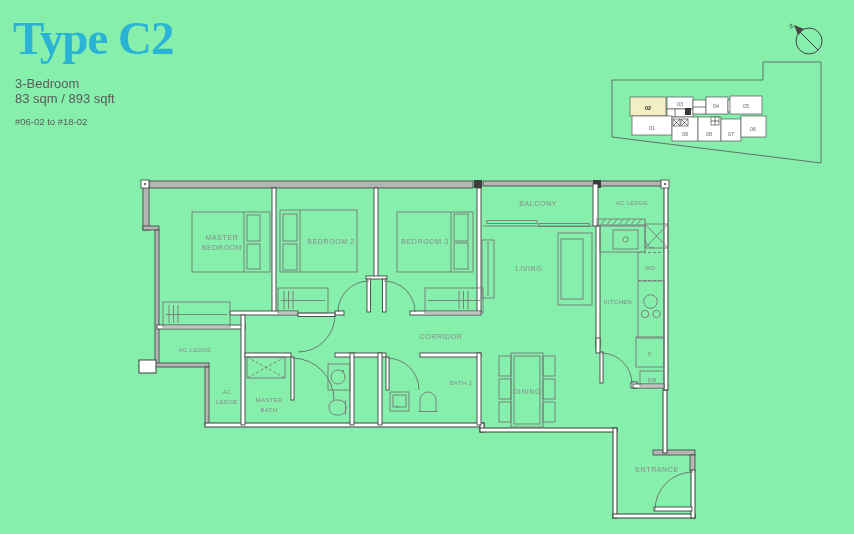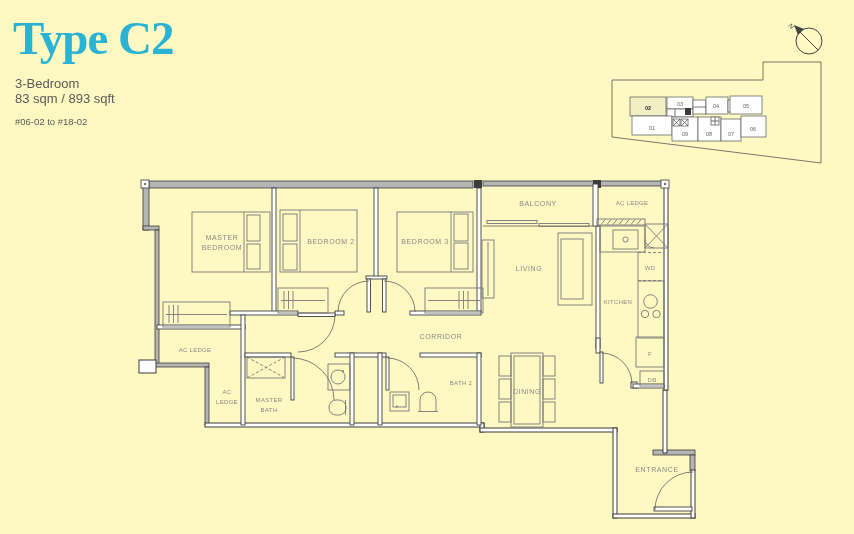--- a/index.html
+++ b/index.html
@@ -1,16 +1,16 @@
 <!DOCTYPE html>
 <html><head>
 <meta charset="utf-8">
 <style>
   html,body{margin:0;padding:0;background:#fff;}
-  #canvas{position:relative;width:854px;height:534px;background:#fef9c3;overflow:hidden;}
+  #canvas{position:relative;width:854px;height:534px;background:#86efac;overflow:hidden;}
   svg{position:absolute;left:0;top:0;}
   .title{fill:#2bb3d6;font:bold 47px "Liberation Serif",serif;letter-spacing:-1px;}
   .sub{fill:#5a5a5a;font:13px "Liberation Sans",sans-serif;}
   .subsmall{fill:#5a5a5a;font:9.5px "Liberation Sans",sans-serif;}
   .wg{fill:#b5b5b5;stroke:#3d3d3d;stroke-width:.8;}
   .ww{fill:#ffffff;stroke:#3d3d3d;stroke-width:1;}
   .wi{fill:#ffffff;stroke:#404040;stroke-width:.9;}
   .pb{fill:#3d3d3d;stroke:none;}
   .po{fill:#ffffff;stroke:#3d3d3d;stroke-width:.8;}
   .fur{fill:none;stroke:#787878;stroke-width:.9;}

